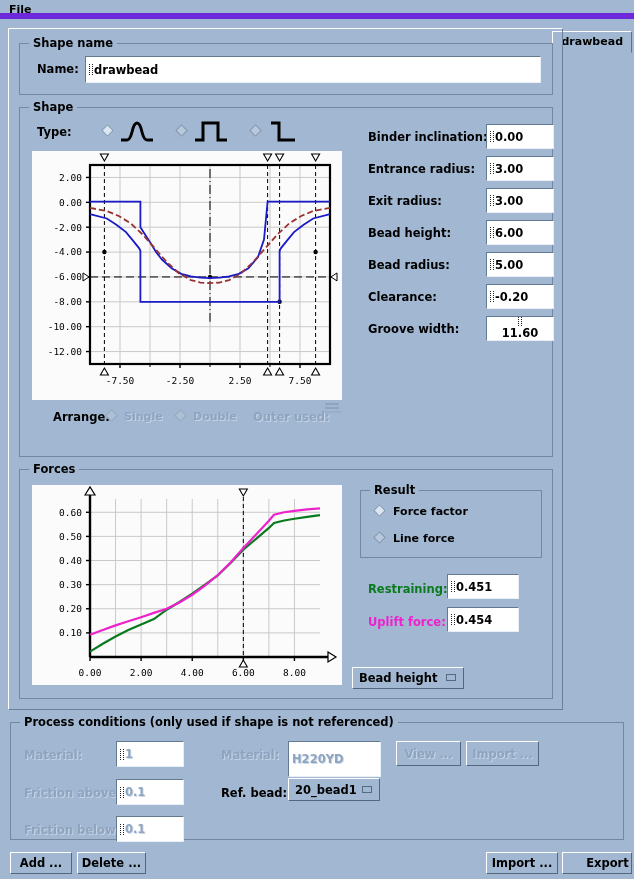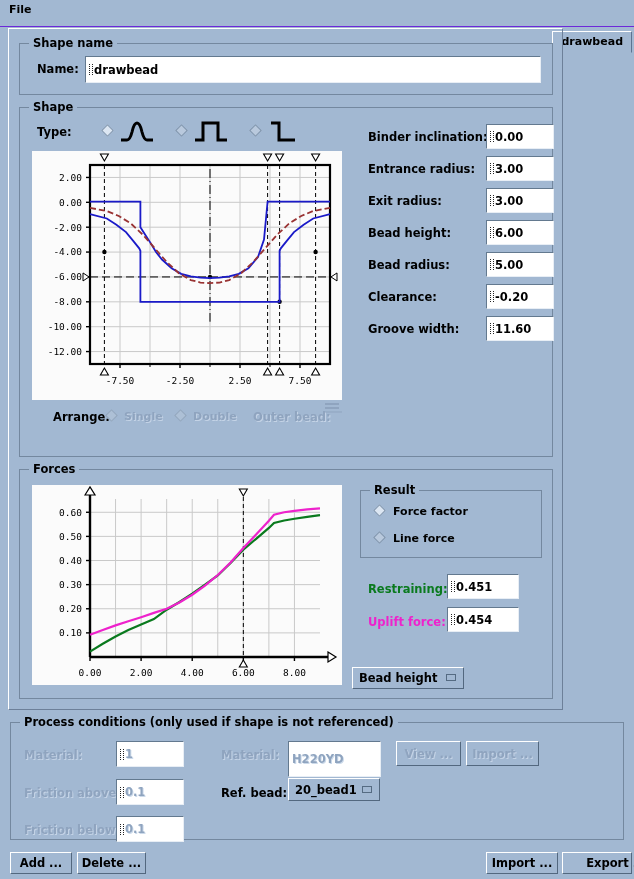--- a/index.html
+++ b/index.html
@@ -10,23 +10,23 @@
   body {
     width: 634px; height: 879px;
     position: relative;
     overflow: hidden;
     font-size: 11px;
     color: #000;
   }
 
   
   #menubar {
-    position: absolute; left: 0; top: 0; width: 634px; height: 27px;
-    background: #a2b8d2;
-    border-bottom: 1px solid #6d28d9;
+    position: absolute; left: 0; top: 0; width: 634px; height: 19px;
+    background: #a2b8d2;
+    border-bottom: 6px solid #6d28d9;
     box-sizing: border-box;
     text-decoration: underline;
   }
   #menubar .mi {
     position: absolute; left: 5px; top: 2px;
     font-weight: bold; font-size: 11px; padding: 1px 4px;
     cursor: default;
   }
 
   
@@ -299,21 +299,21 @@
 
     <div class="lbl" style="left:17px; top:302px;margin-left:16px;">Arrange:</div>
     <div class="radio disabled" style="left:85px; top:301px;">
         <span class="dia"></span>
       </div>
     <div class="radio-lbl disabled" style="left:104px; top:302px;">Single</div>
     <div class="radio disabled" style="left:154px; top:301px;">
         <span class="dia"></span>
       </div>
     <div class="radio-lbl disabled" style="left:173px; top:302px;">Double</div>
-    <div class="lbl disabled" style="left:233px; top:302px;">Outer bead:</div>
+    <div class="lbl disabled" style="left:233px; top:302px;">Outer used:</div>
     <div style="position:absolute; left:303px; top:292px; width:20px; height:16px;">
       <svg width="20" height="16" viewBox="0 0 20 16">
         <line x1="2" y1="4" x2="16" y2="4" stroke="#8fa4bf" stroke-width="2"></line>
         <line x1="2" y1="8" x2="16" y2="8" stroke="#8fa4bf" stroke-width="2"></line>
         <line x1="0" y1="12" x2="19" y2="12" stroke="#8fa4bf" stroke-width="1"></line>
       </svg>
     </div>
 
     <div id="shape-fields">
         <div class="lbl" style="left: 348px; top: 22px;">Binder inclination:</div>
@@ -340,21 +340,21 @@
         <div class="tf" style="left: 466px; top: 144px; width: 68px; height: 25px;">
           <span class="caret"></span>
           <span>5.00</span>
         </div>
         <div class="lbl" style="left: 348px; top: 182px;">Clearance:</div>
         <div class="tf" style="left: 466px; top: 176px; width: 68px; height: 25px;">
           <span class="caret"></span>
           <span>-0.20</span>
         </div>
         <div class="lbl" style="left: 348px; top: 214px;">Groove width:</div>
-        <div class="tf" style="left: 466px; top: 208px; width: 68px; height: 25px;">
+        <div class="tf" style="left: 466px; top: 208px; width: 68px; height: 25px; flex-direction: column;">
           <span class="caret"></span>
           <span>11.60</span>
         </div>
       </div>
   </div>
 
   <div class="group" style="left:10px; top:440px; width:534px; height:230px;">
     <div class="legend">Forces</div>
 
     <div class="chartbox" id="forces-chart" style="left:12px; top:15px; width:310px; height:200px;">

